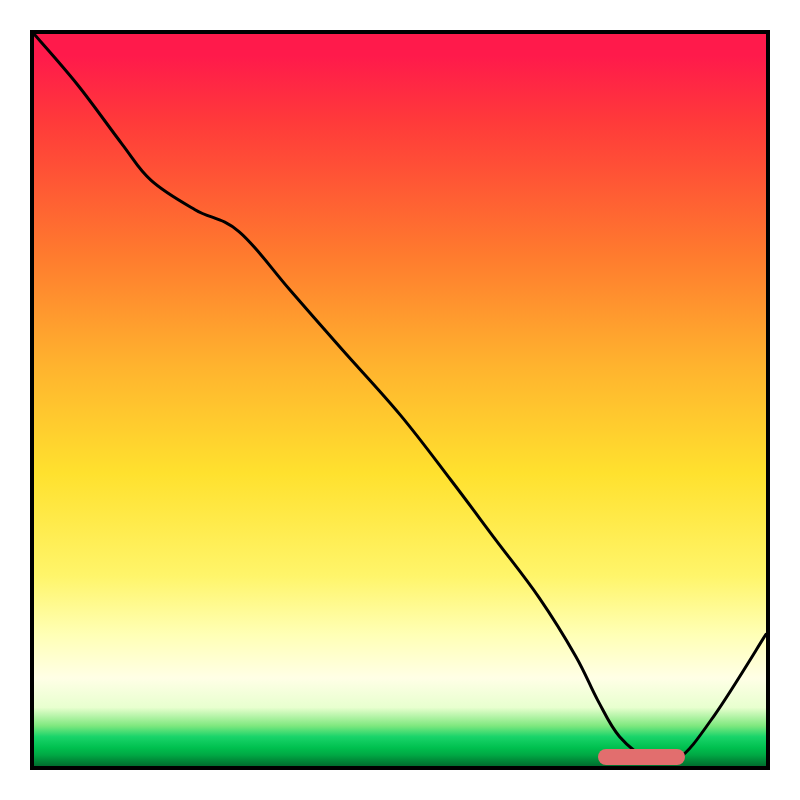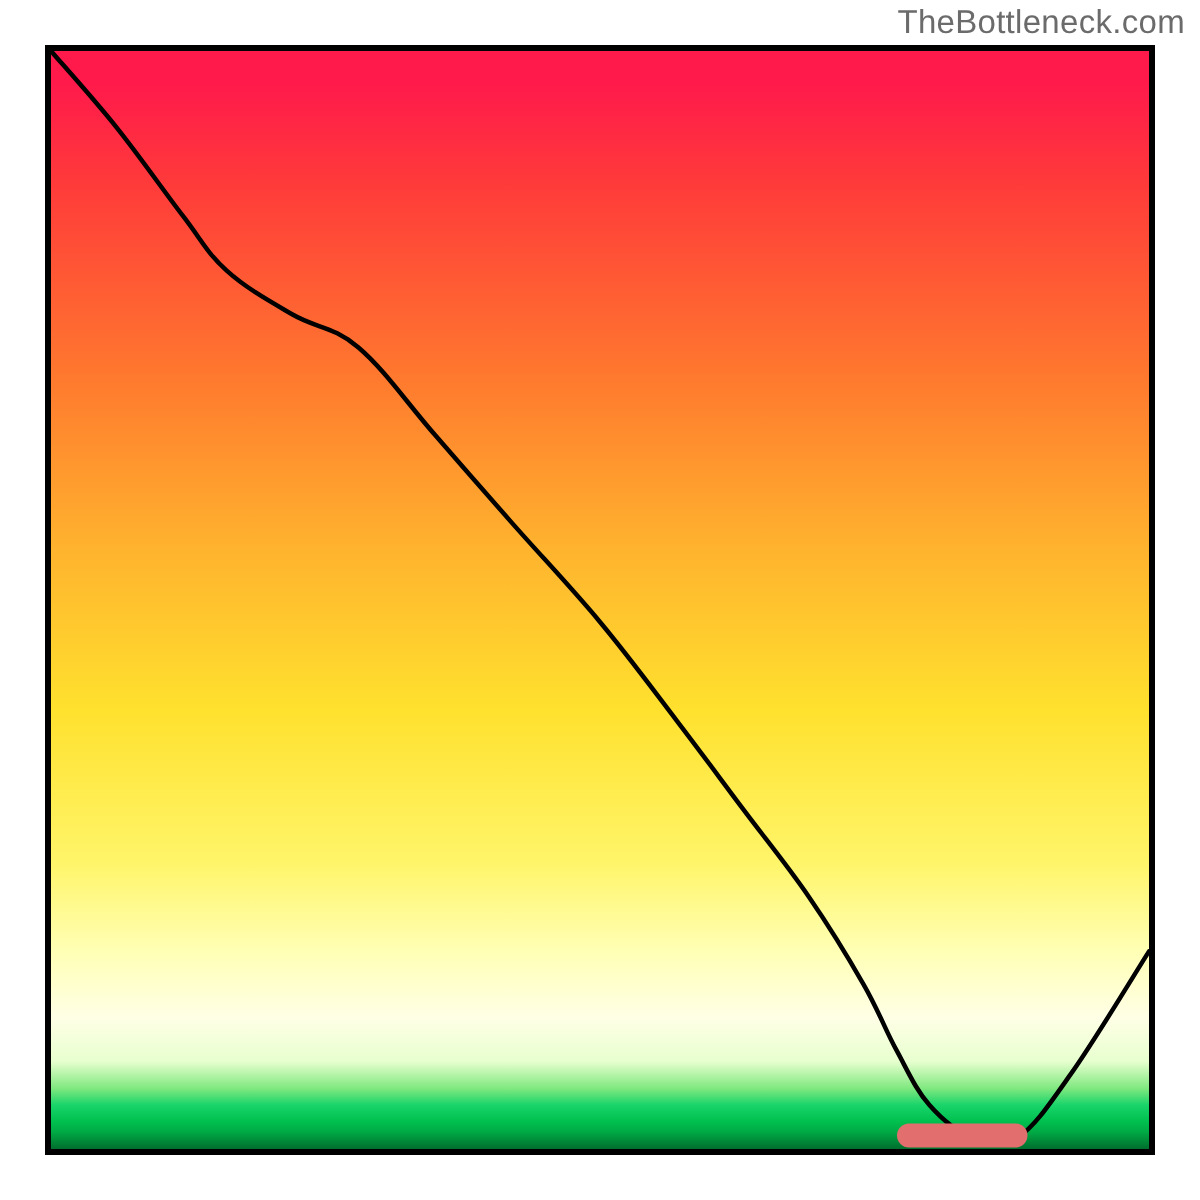--- a/index.html
+++ b/index.html
@@ -67,21 +67,20 @@
     height: 16px;
     border-radius: 8px;
     background: #e26e6e; 
   }
 </style>
 </head>
 <body>
 
 <div class="wrap">
 
-  <div class="watermark">TheBottleneck.com</div>
 
   <div class="plot">
 
     <svg class="curve" viewBox="0 0 732 732" preserveAspectRatio="none">
       <path id="curve-path" fill="none" stroke="#000" stroke-width="3" stroke-linejoin="round" stroke-linecap="round" d="M 0,0 C 7.9056,9.223200000000002 28.108800000000002,31.476 43.92,51.24000000000001 C 59.7312,71.00400000000002 74.664,92.67120000000007 87.84,109.80000000000007 C 101.016,126.92880000000007 103.944,134.5416 117.12,146.39999999999998 C 130.296,158.25839999999997 145.22879999999998,166.45679999999996 161.04,175.67999999999995 C 176.8512,184.90319999999994 187.83120000000002,183.14639999999997 204.96,197.64 C 222.0888,212.1336 237.7536,235.11839999999998 256.2,256.2 C 274.64639999999997,277.2816 287.676,292.36080000000004 307.44,314.76000000000005 C 327.204,337.15920000000006 346.236,356.9232 366,380.64 C 385.764,404.35679999999996 400.11119999999994,424.1208 417.23999999999995,446.52 C 434.36879999999996,468.9192 445.34880000000004,483.99840000000006 461.16,505.08000000000004 C 476.9712,526.1616 490.5864,542.5584 505.08,563.64 C 519.5735999999999,584.7216 531.1392,603.7536 541.68,622.2 C 552.2207999999999,640.6464000000001 555.7343999999999,651.6264 563.64,666.12 C 571.5456,680.6136 576.3768,692.1792 585.6,702.72 C 594.8232,713.2608 604.3392,720.7271999999999 614.88,724.68 C 625.4208,728.6328 632.3016,732.5855999999999 644.16,724.68 C 656.0183999999999,716.7744 664.9488,703.1591999999999 680.76,680.76 C 696.5712,658.3608 722.7768,614.7336 732,600.24"></path>
     </svg>
 
     <div class="bottom-marker" id="opt-marker" style="left: 563.64px; width: 87.84px; top: 714.68px; background: rgb(226, 110, 110);"></div>
   </div>
 

